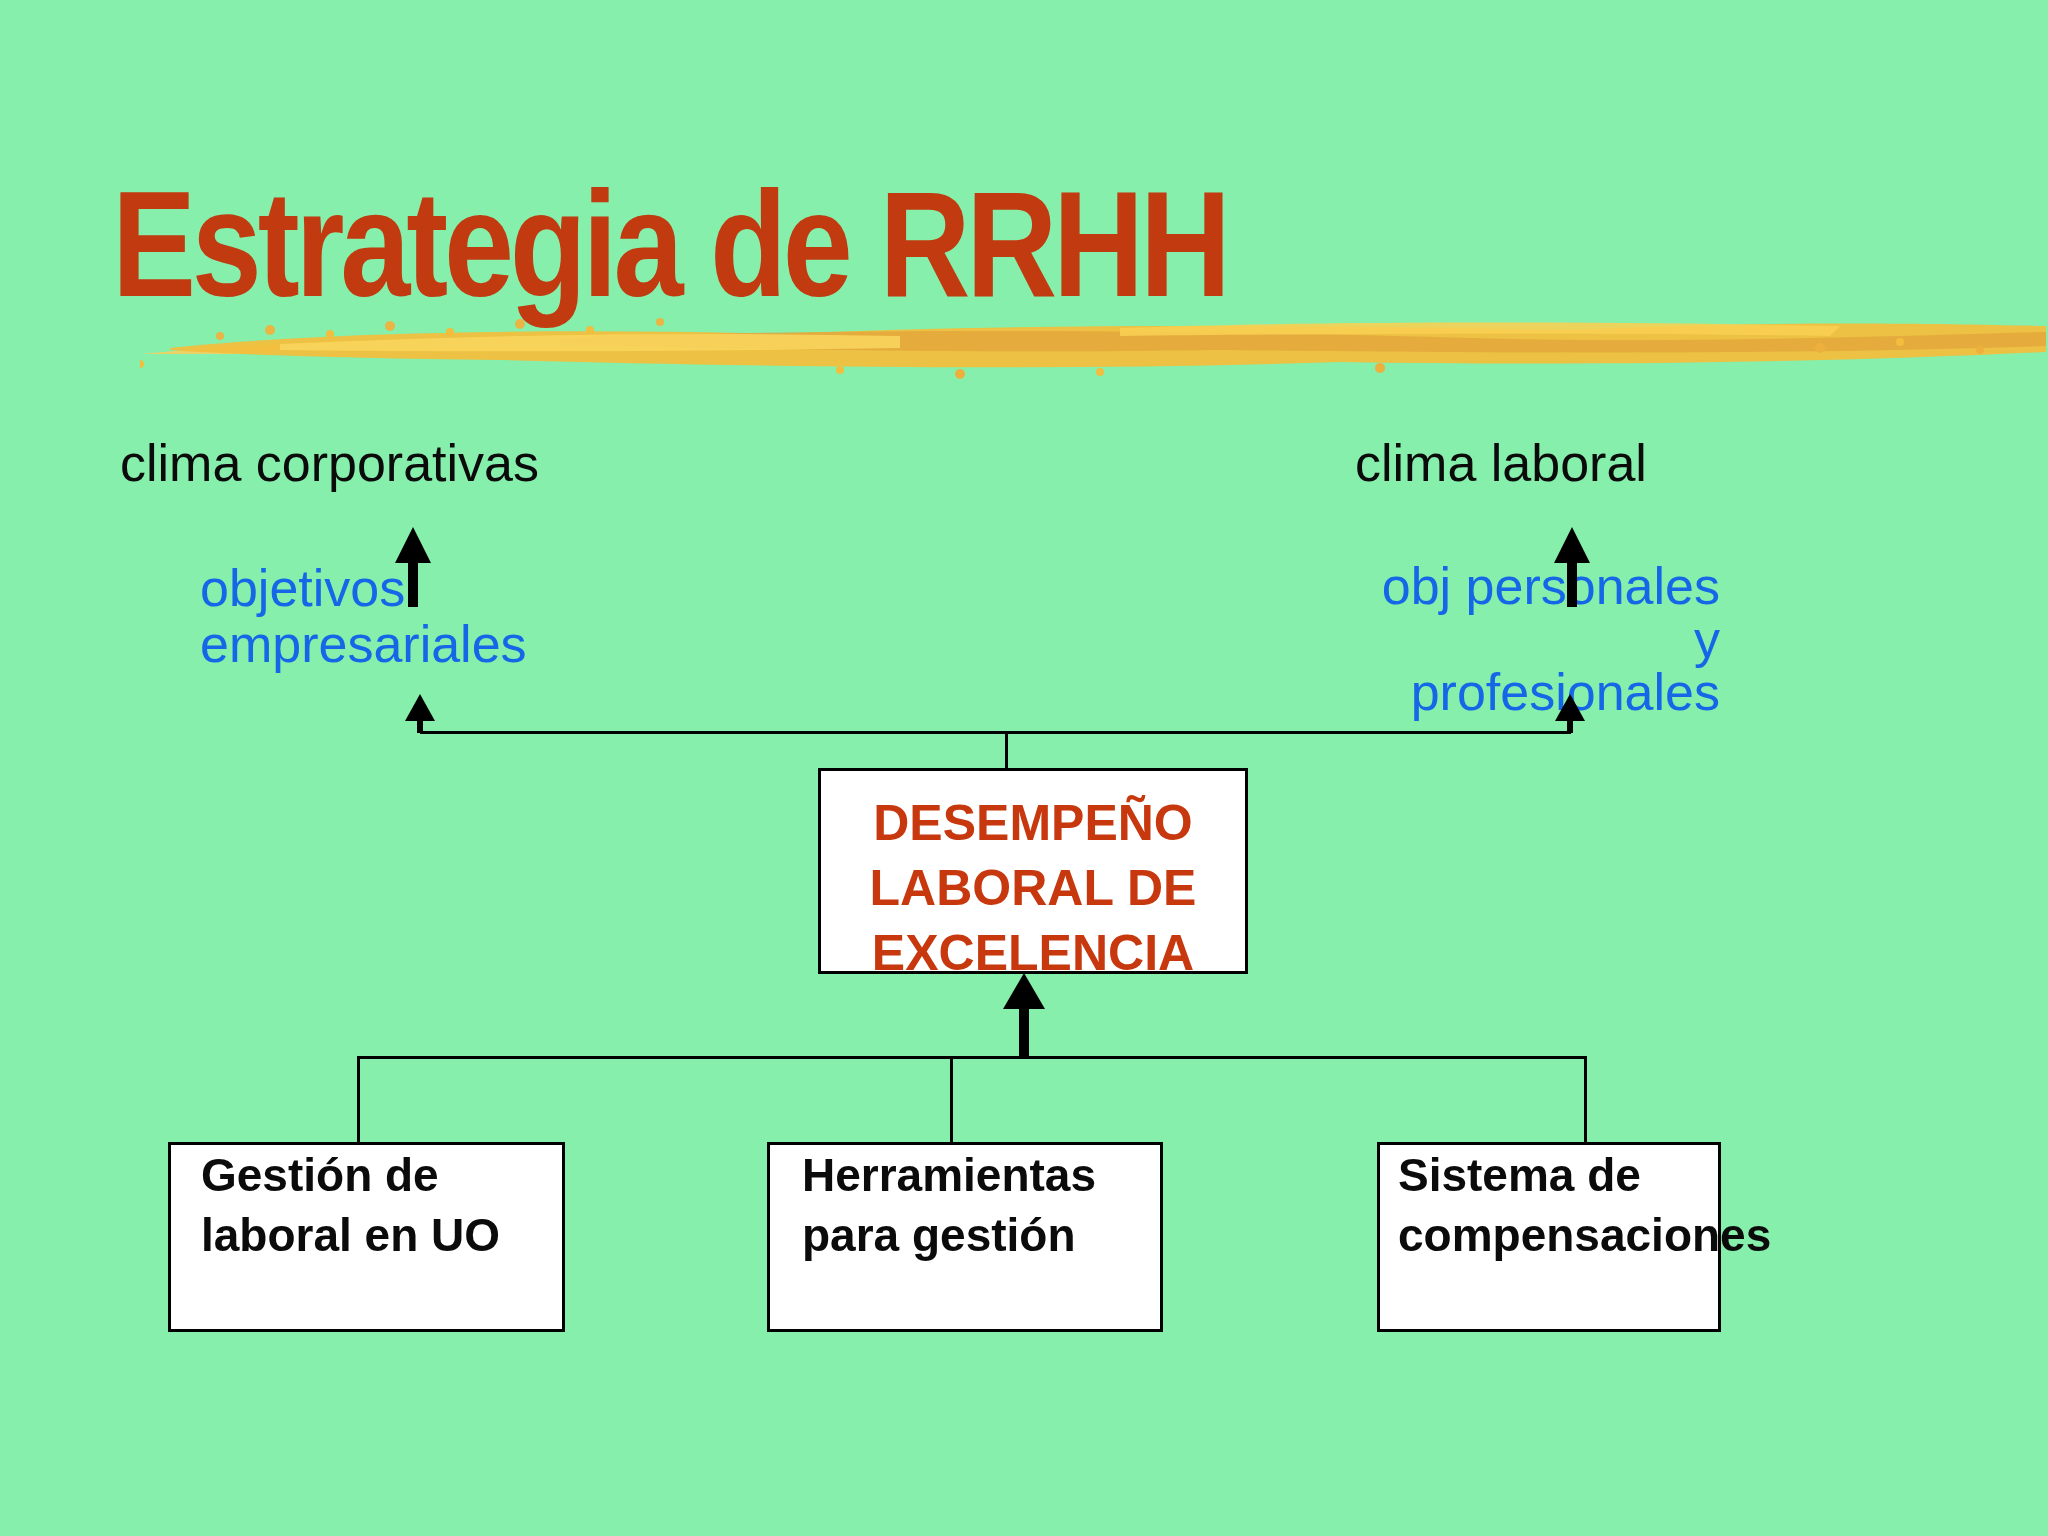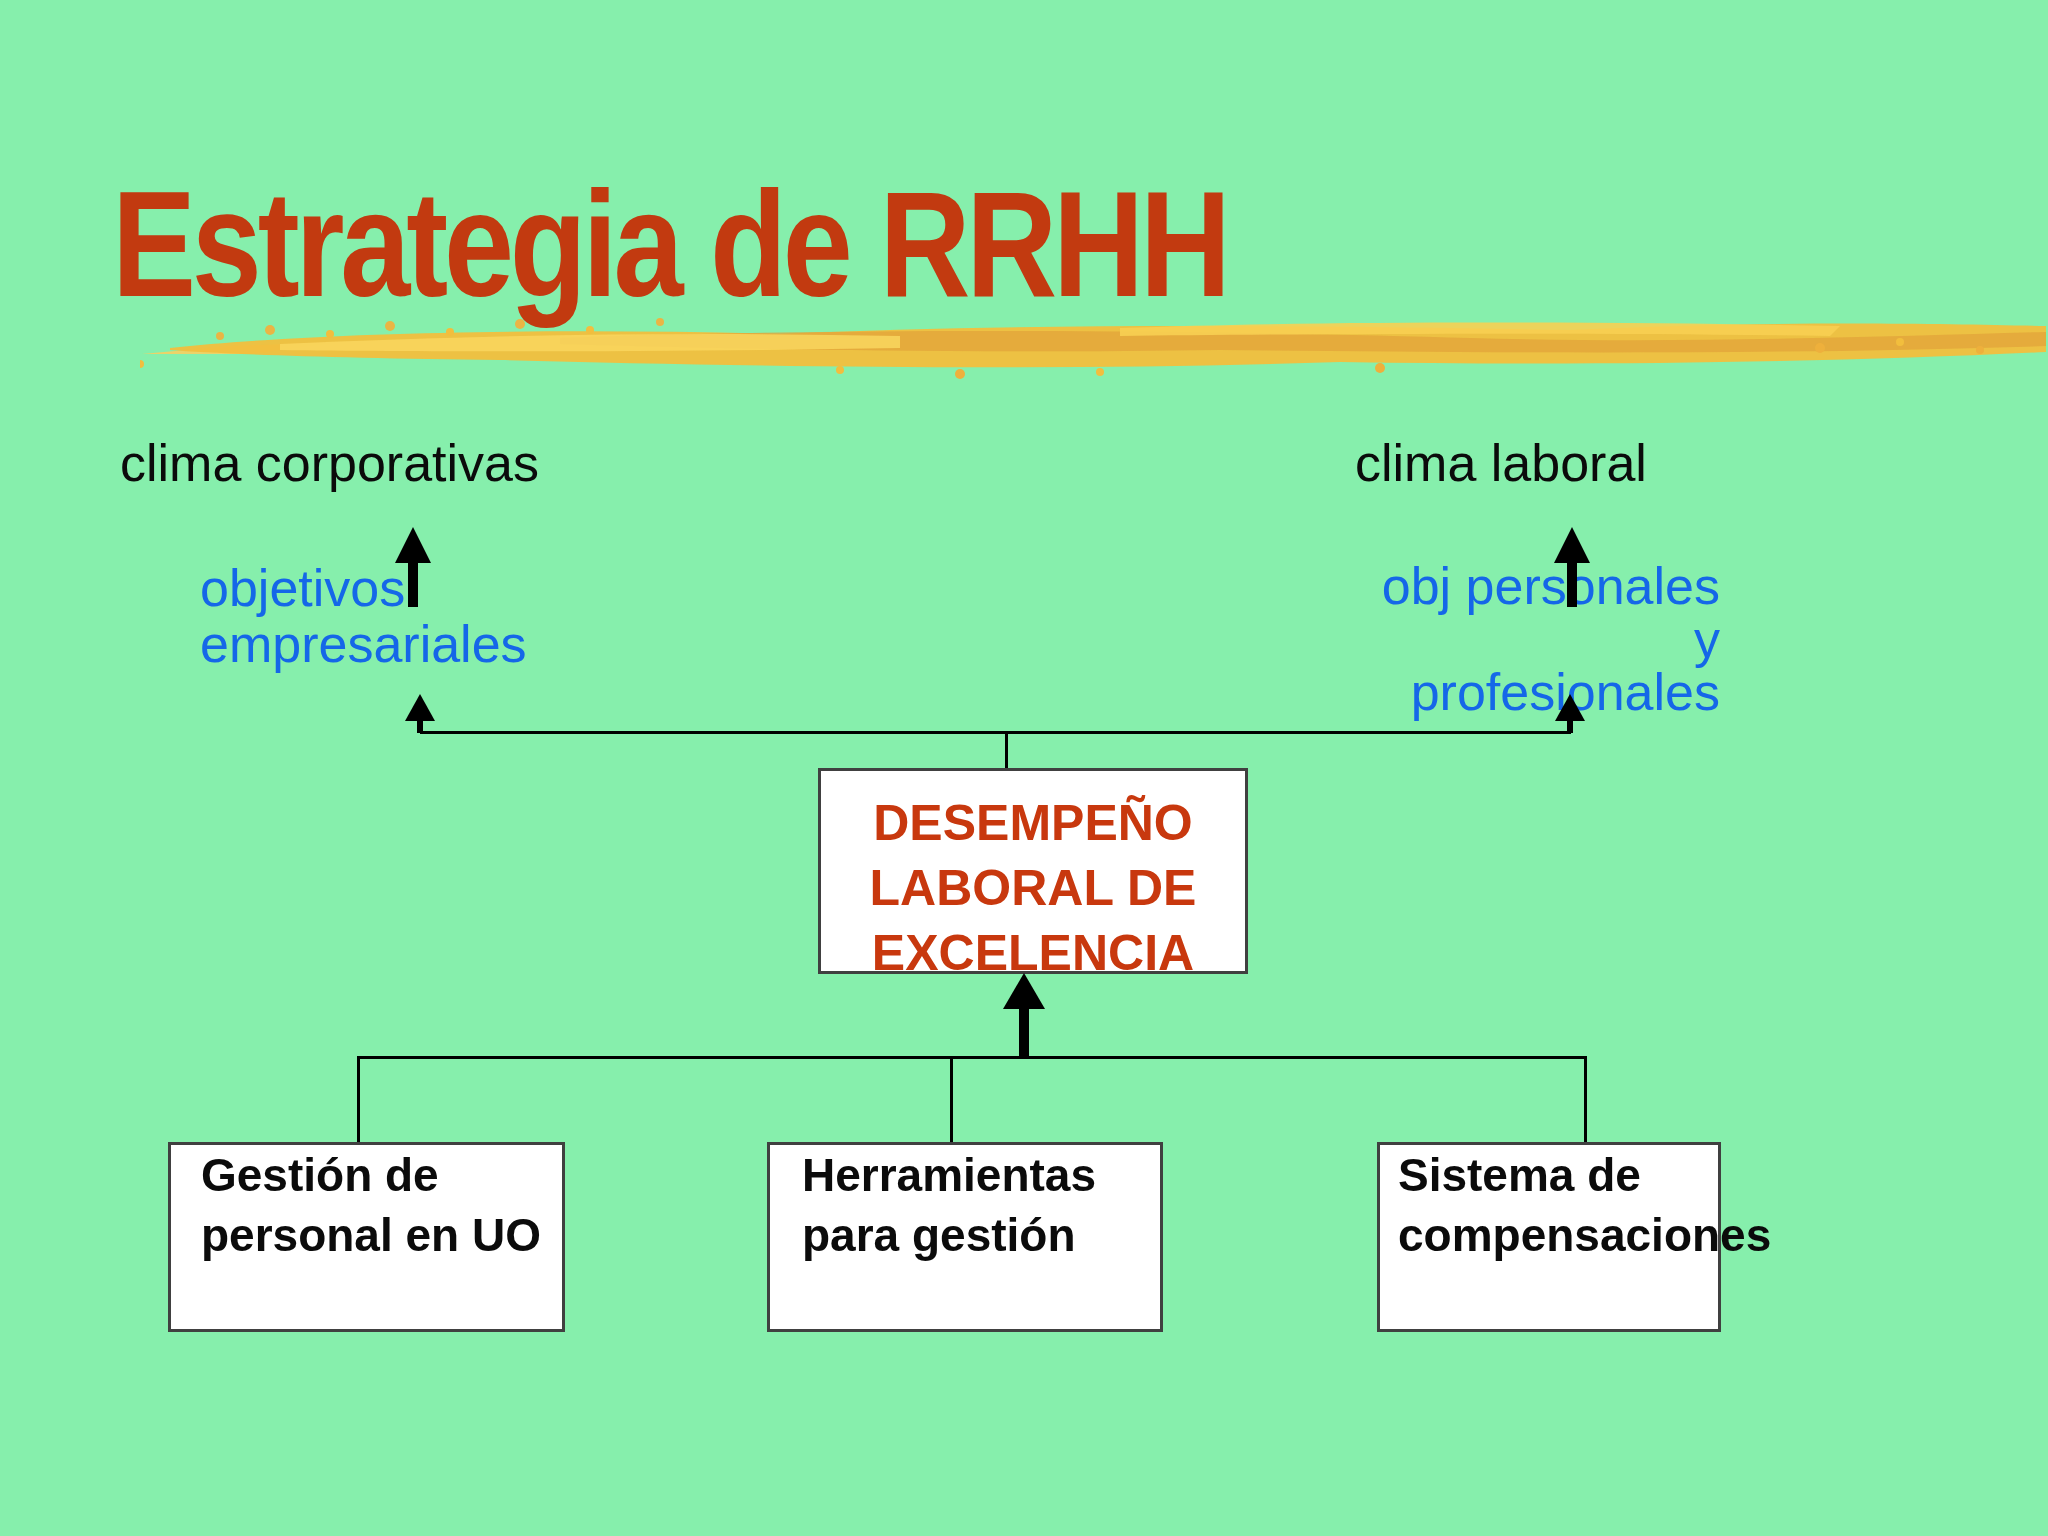--- a/index.html
+++ b/index.html
@@ -29,21 +29,21 @@
   .blue-center{text-align:right;line-height:53px;}
   
   .hline,.vline{background:#000;}
   
   .arrow-up{display:flex;flex-direction:column;align-items:center;}
   .arrow-up .head{width:0;height:0;border-left:18px solid transparent;border-right:18px solid transparent;border-bottom:36px solid #000;}
   .arrow-up .shaft{width:10px;background:#000;flex:1;}
   .arrow-up.small .head{border-left:15px solid transparent;border-right:15px solid transparent;border-bottom:27px solid #000;}
   .arrow-up.small .shaft{width:6px;}
   
-  .box{border:3px solid #404040;background:#fff;box-sizing:border-box;}
+  .box{border:3px solid #000000;background:#fff;box-sizing:border-box;}
   #center-box{
     left:818px;top:768px;width:430px;height:206px;
     text-align:center;padding-top:20px;
   }
   #center-box .line{
     font-size:50px;font-weight:bold;color:#c8380e;line-height:65px;white-space:nowrap;
   }
   .bottom-box{top:1142px;height:190px;}
   .bottom-box .txt{
     font-size:46px;font-weight:bold;color:#0b0b0b;line-height:60px;
@@ -136,21 +136,21 @@
   </div>
 
   <div class="abs hline" style="left:357px;top:1056px;width:1230px;height:3px;"></div>
   <div class="abs vline" style="left:357px;top:1056px;width:3px;height:88px;"></div>
   <div class="abs vline" style="left:950px;top:1056px;width:3px;height:88px;"></div>
   <div class="abs vline" style="left:1584px;top:1056px;width:3px;height:88px;"></div>
 
   <div id="box-left" class="abs box bottom-box">
     <div class="txt">
       <div>Gestión de</div>
-      <div>personal en UO</div>
+      <div>laboral en UO</div>
     </div>
   </div>
   <div id="box-mid" class="abs box bottom-box">
     <div class="txt">
       <div>Herramientas</div>
       <div>para gestión</div>
     </div>
   </div>
   <div id="box-right" class="abs box bottom-box">
     <div class="txt">

